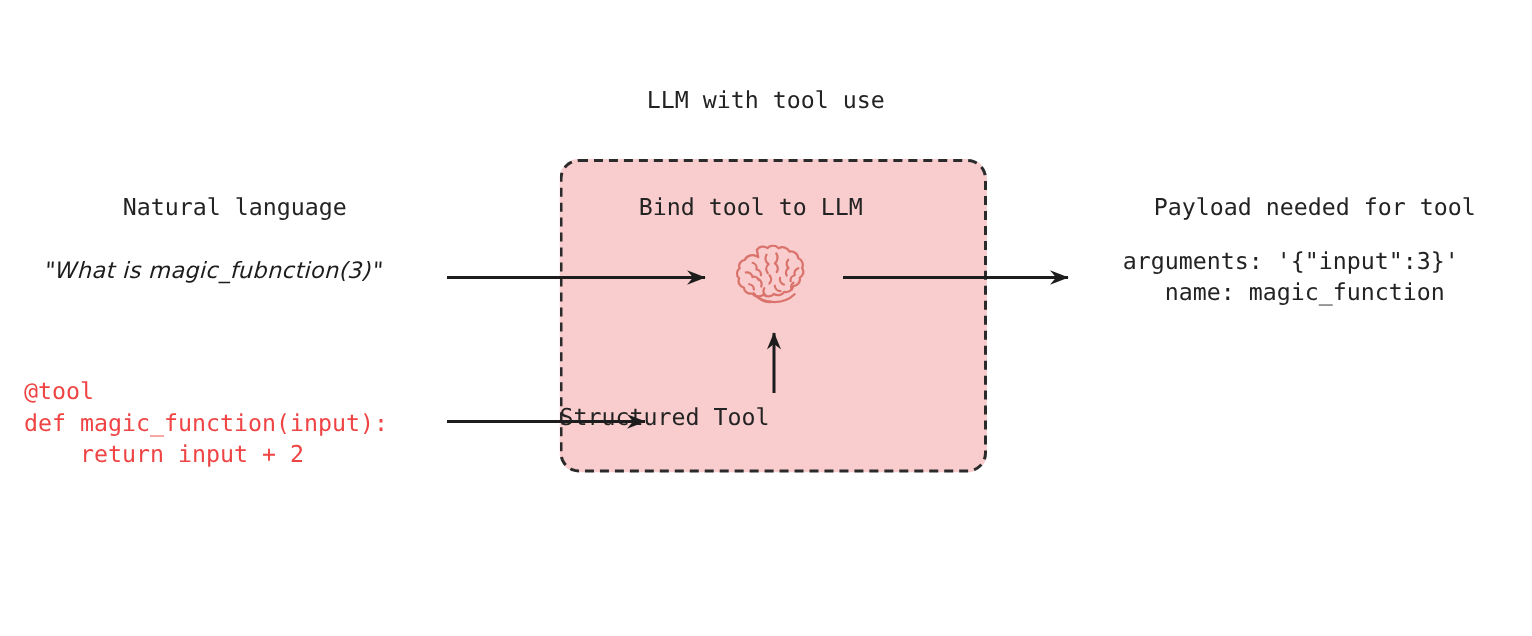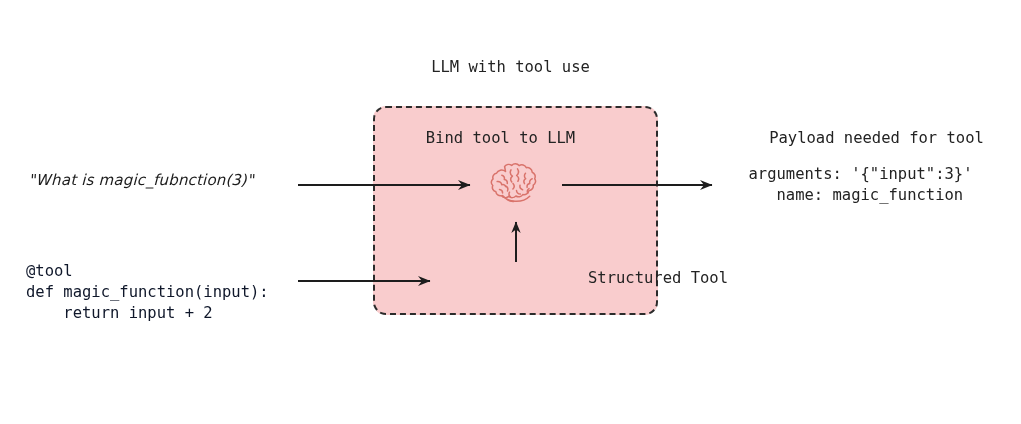--- a/index.html
+++ b/index.html
@@ -65,22 +65,21 @@
     left: 716px;
     top: 129px;
     width: 321px;
     text-align: center;
   }
 
   #structured-tool-label {
     left: 373px;
     top: 269px;
     width: 332px;
-    text-align: right;
-    margin-left: 23px;
+    text-align: left;
   }
 
   
   #user-query {
     left: 30px;
     top: 171px;
     font-family: "DejaVu Sans", "Liberation Sans", sans-serif;
     font-size: 15px;
     font-style: italic;
     color: #1d1d1d;
@@ -89,23 +88,23 @@
     letter-spacing: 0.2px;
   }
 
   
   #tool-code {
     left: 16px;
     top: 251px;
     font-family: "DejaVu Sans Mono", "Liberation Mono", monospace;
     font-size: 15.5px;
     line-height: 21px;
-    color: #0f172a;
-    white-space: pre;
-    margin: 10px;
+    color: #ef4444;
+    white-space: pre;
+    margin: 0;
   }
 
   
   #payload-body {
     left: 700px;
     top: 164px;
     width: 321px;
     font-family: "DejaVu Sans Mono", "Liberation Mono", monospace;
     font-size: 15.5px;
     line-height: 21px;
@@ -134,20 +133,21 @@
 </style>
 </head>
 <body>
 
 <div id="canvas">
 
   <div class="abs heading" id="diagram-title">LLM with tool use</div>
 
   <div class="abs" id="llm-box"></div>
 
+  <div class="abs heading" id="natural-language-title">Natural language</div>
 
   <div class="abs" id="user-query">"What is magic_fubnction(3)"</div>
 
   <pre class="abs" id="tool-code">@tool
 def magic_function(input):
     return input + 2</pre>
 
   <div class="abs heading" id="bind-tool-title">Bind tool to LLM</div>
 
   <div class="abs" id="brain-icon">

